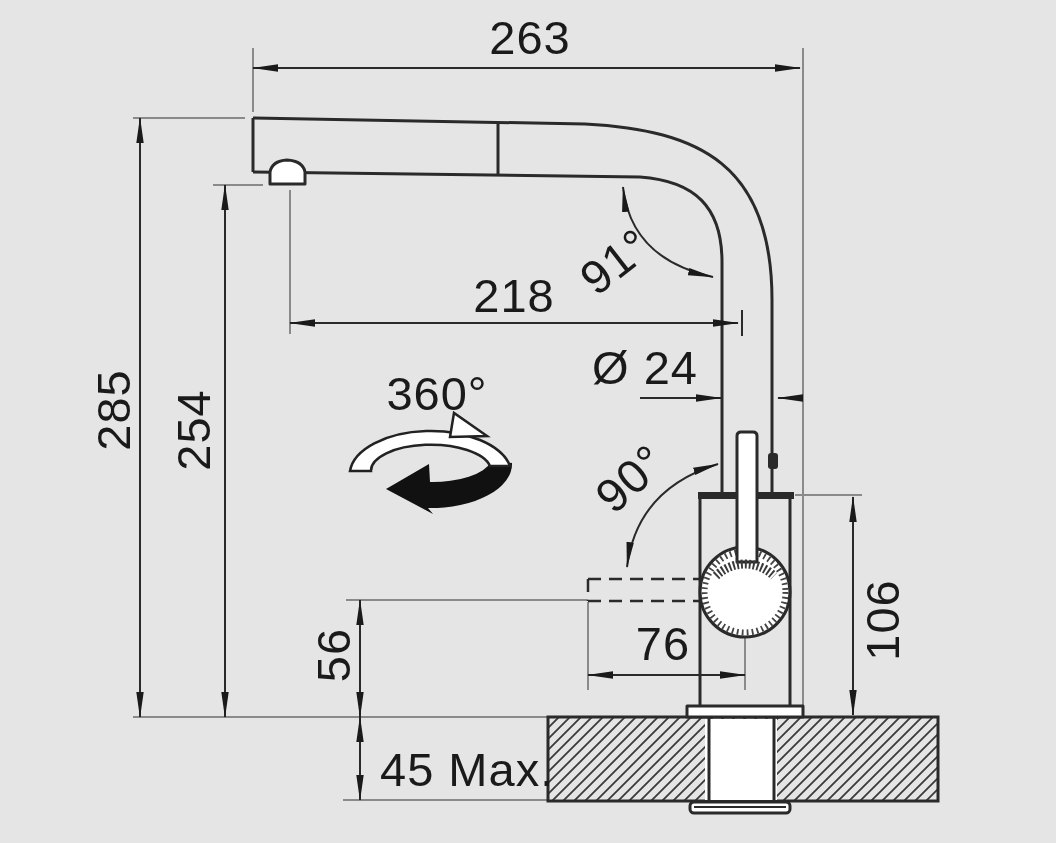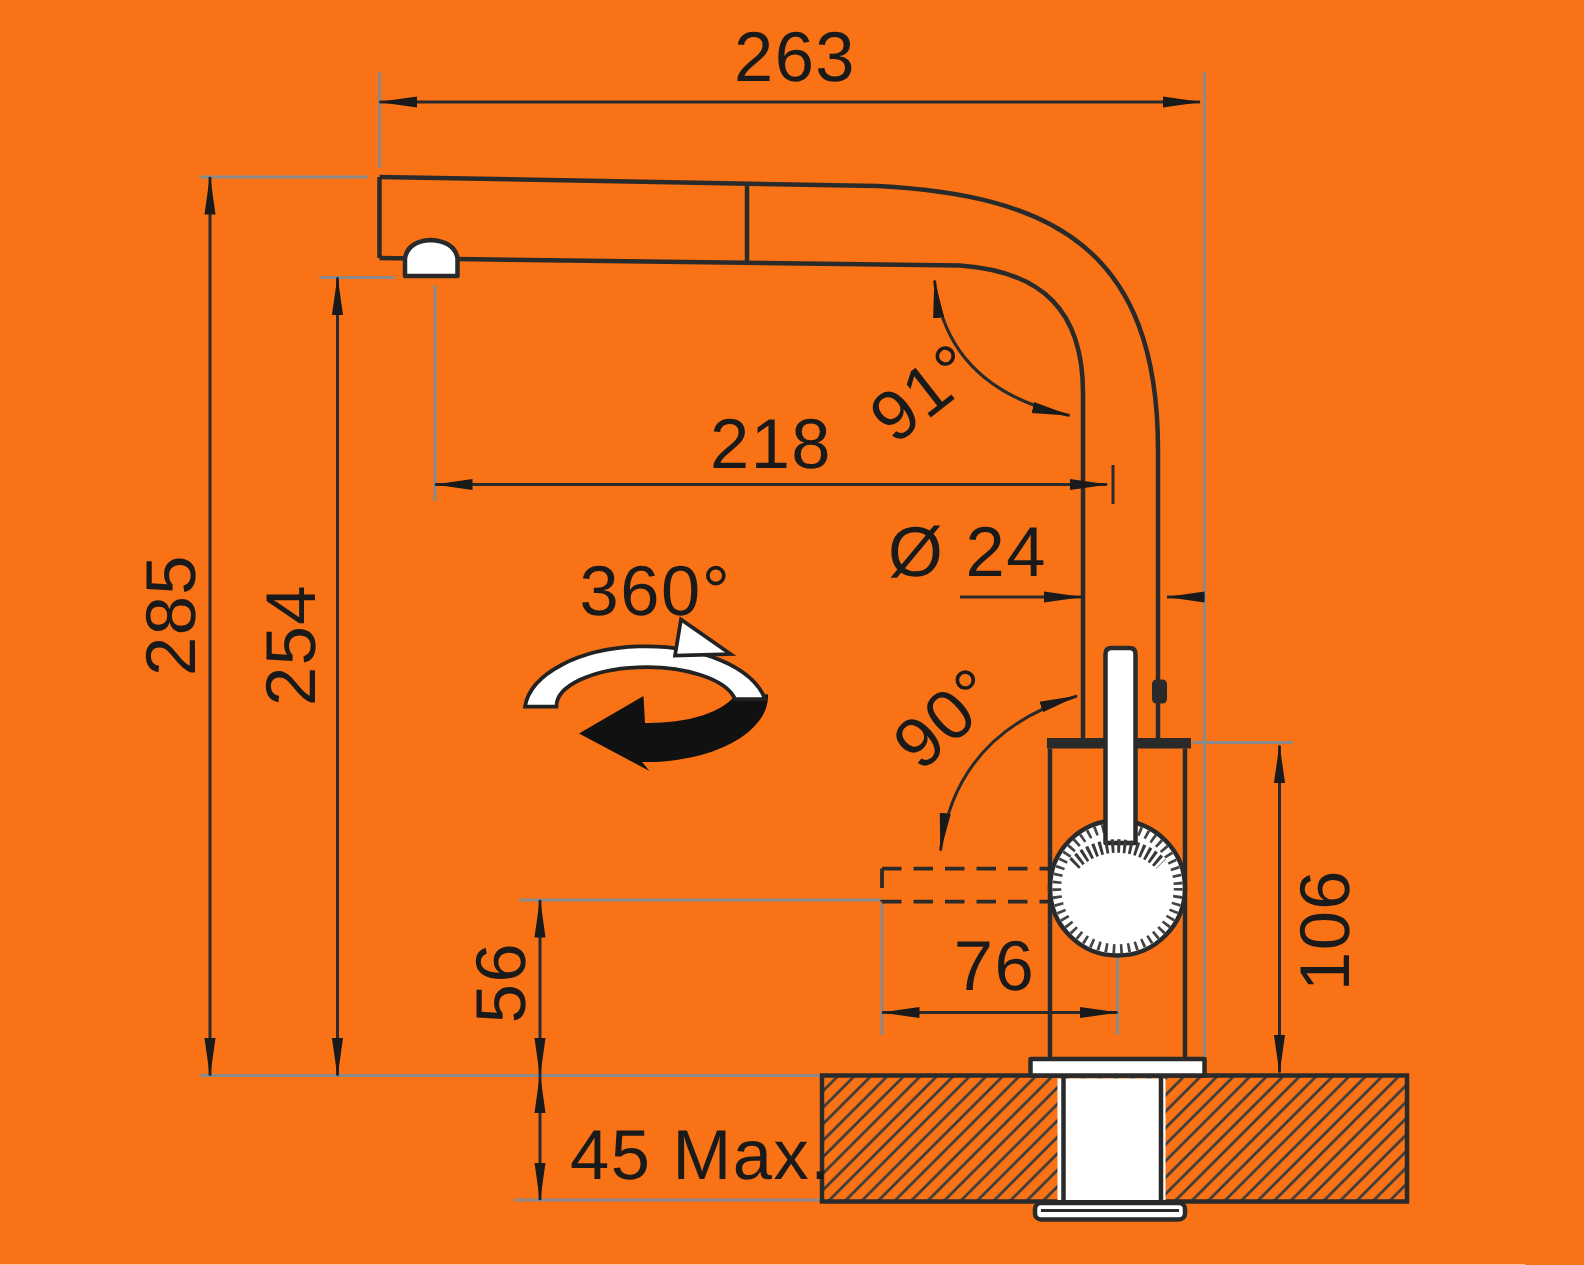--- a/index.html
+++ b/index.html
@@ -1,19 +1,19 @@
 <!DOCTYPE html>
 <html><head>
 <meta charset="utf-8">
 <style>
   html,body{margin:0;padding:0;background:#ffffff;}
   .stage{
     position:relative;
     width:1056px;height:843px;
-    background:#f97316;
+    background:#e5e5e5;
     overflow:hidden;
     font-family:"Liberation Sans", sans-serif;
   }
   svg text{
     font-family:"Liberation Sans", sans-serif;
     font-size:47px;
     fill:#1a1a1a;
     letter-spacing:1px;
   }
   .ext{stroke:#8a8a8a;stroke-width:2;fill:none;}

